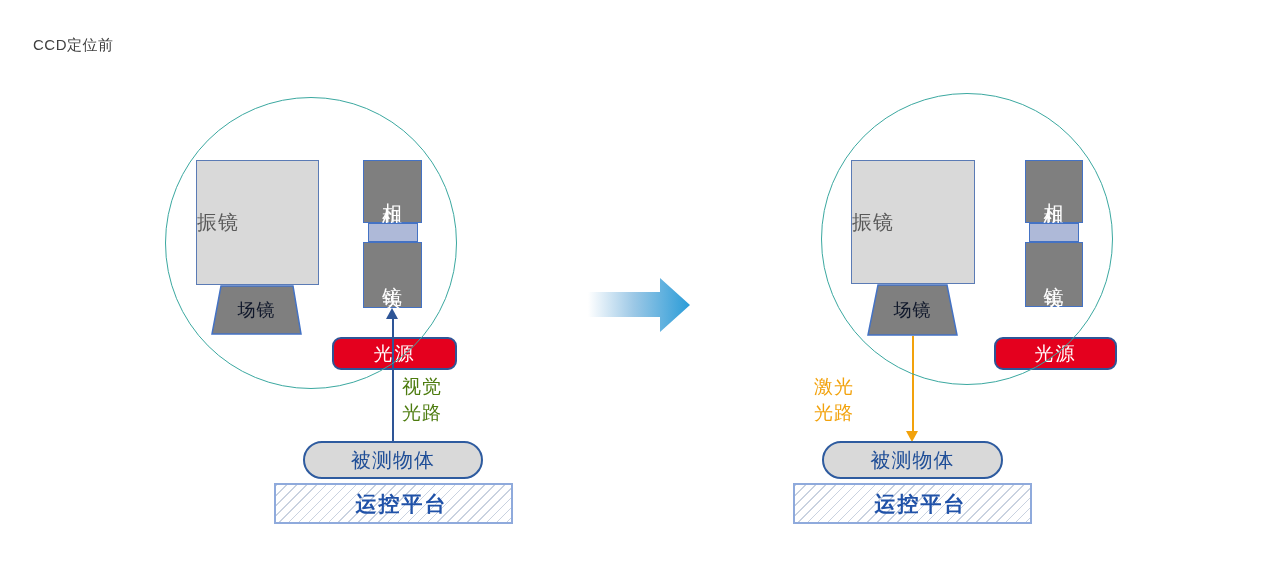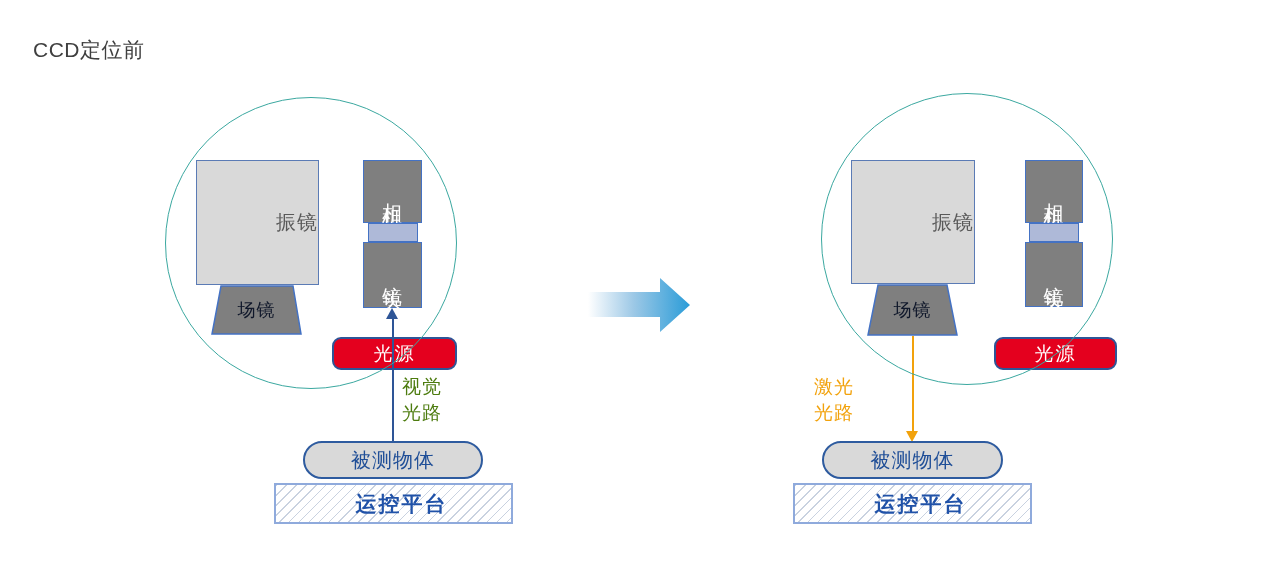--- a/index.html
+++ b/index.html
@@ -3,28 +3,28 @@
 <meta charset="utf-8">
 <style>
   html,body{margin:0;padding:0;background:#fff;}
   *{box-sizing:border-box;}
   #stage{
     position:relative;width:1269px;height:579px;background:#ffffff;
     font-family:"Liberation Sans",sans-serif;overflow:hidden;
   }
   .abs{position:absolute;}
   .title{
-    font-size:21px;color:#3f3f3f;letter-spacing:0.5px;white-space:nowrap;
+    font-size:15px;color:#3f3f3f;letter-spacing:0.5px;white-space:nowrap;
   }
   .circle{
     border:1.6px solid #3BA8A0;border-radius:50%;background:transparent;
   }
   .galvo{
     background:#D9D9D9;border:1.6px solid #5B7BB5;
-    display:flex;align-items:center;justify-content:flex-end;
+    display:flex;align-items:center;justify-content:flex-start;
     font-size:20px;color:#595959;letter-spacing:1px;
   }
   .block{
     background:#7F7F7F;border:1.4px solid #4472C4;
     display:flex;align-items:center;justify-content:center;
   }
   .vtext{
     writing-mode:vertical-rl;text-orientation:upright;
     color:#ffffff;font-size:20px;letter-spacing:5px;line-height:1;
   }

